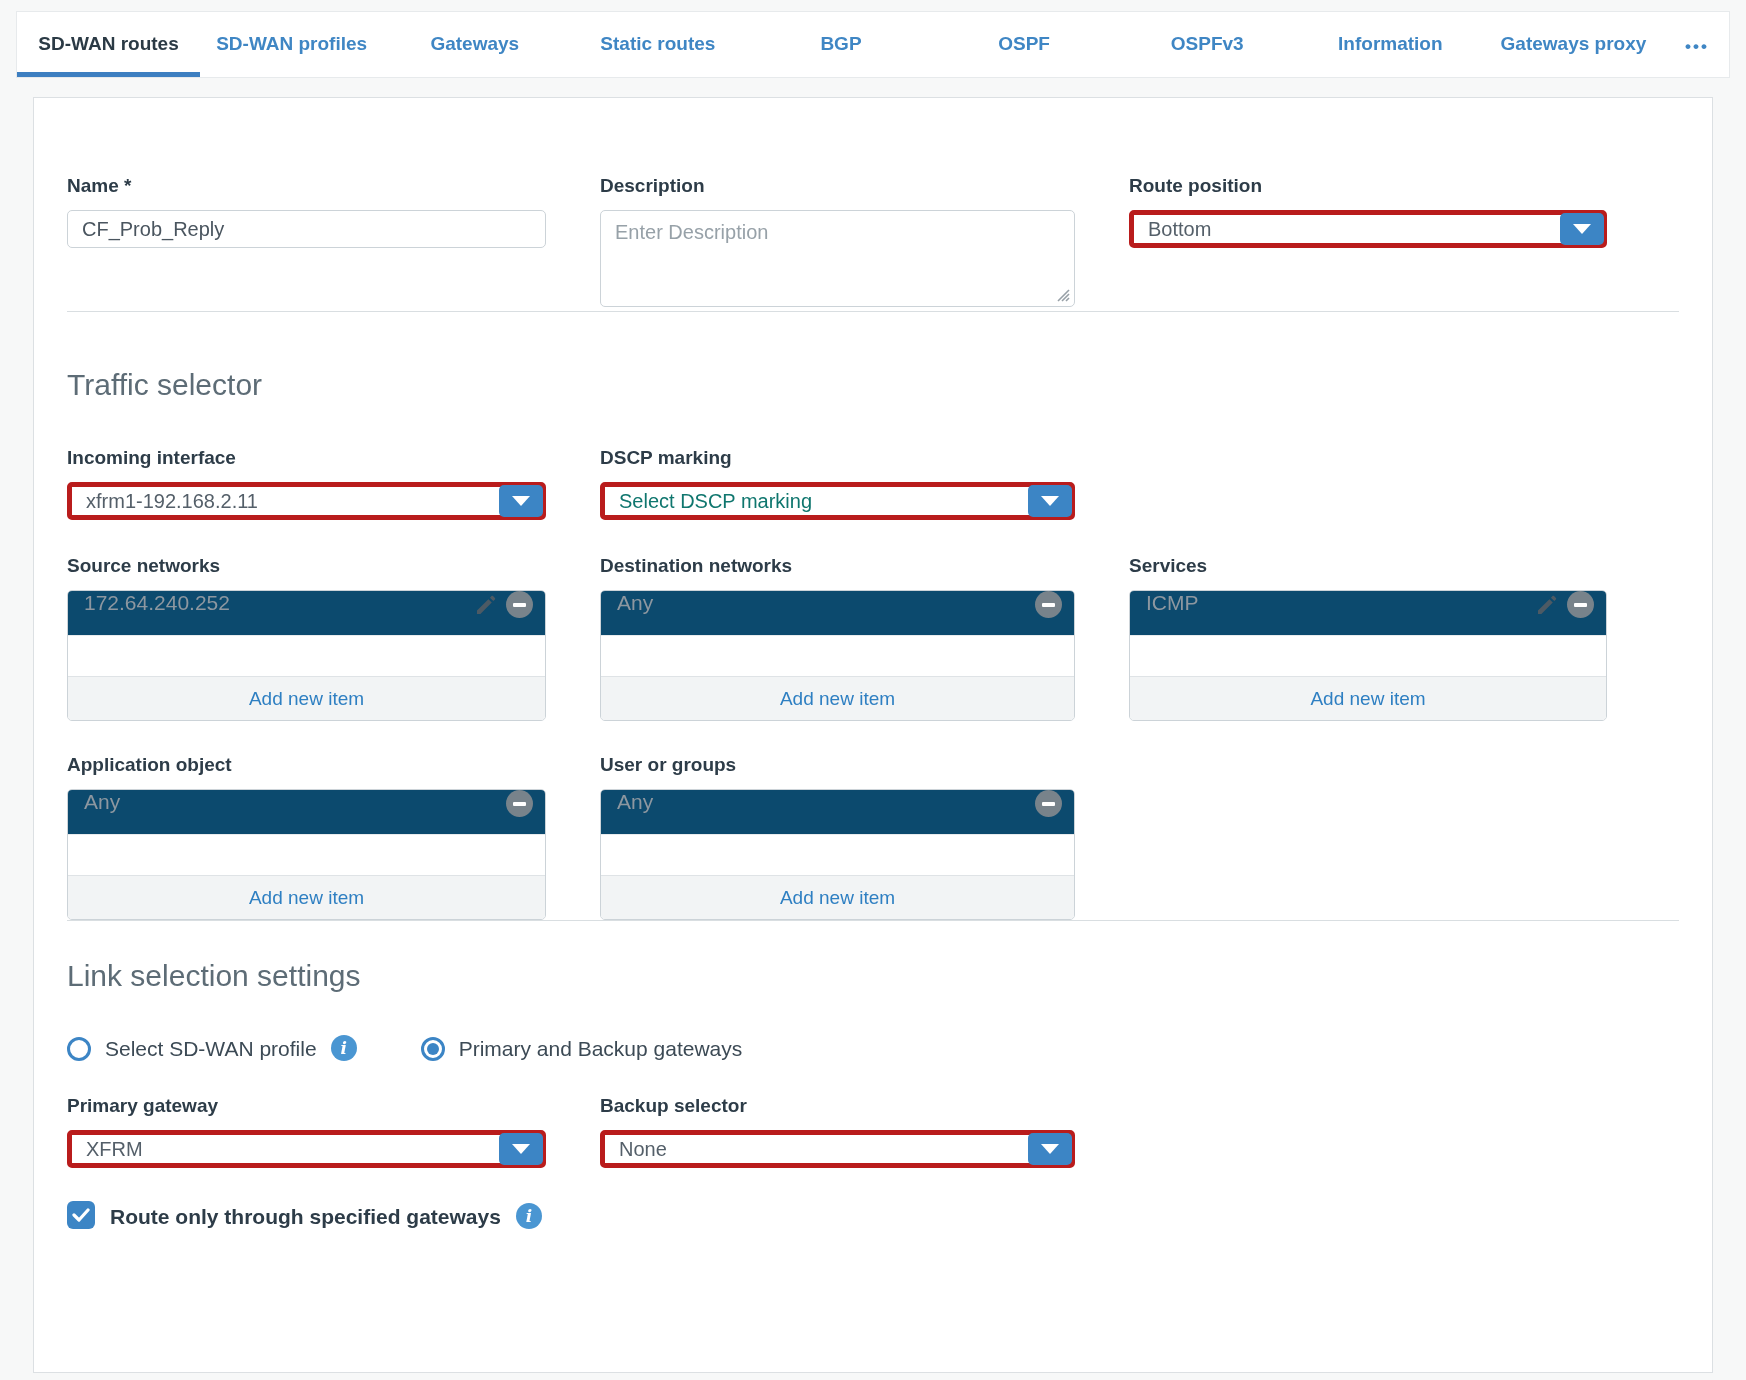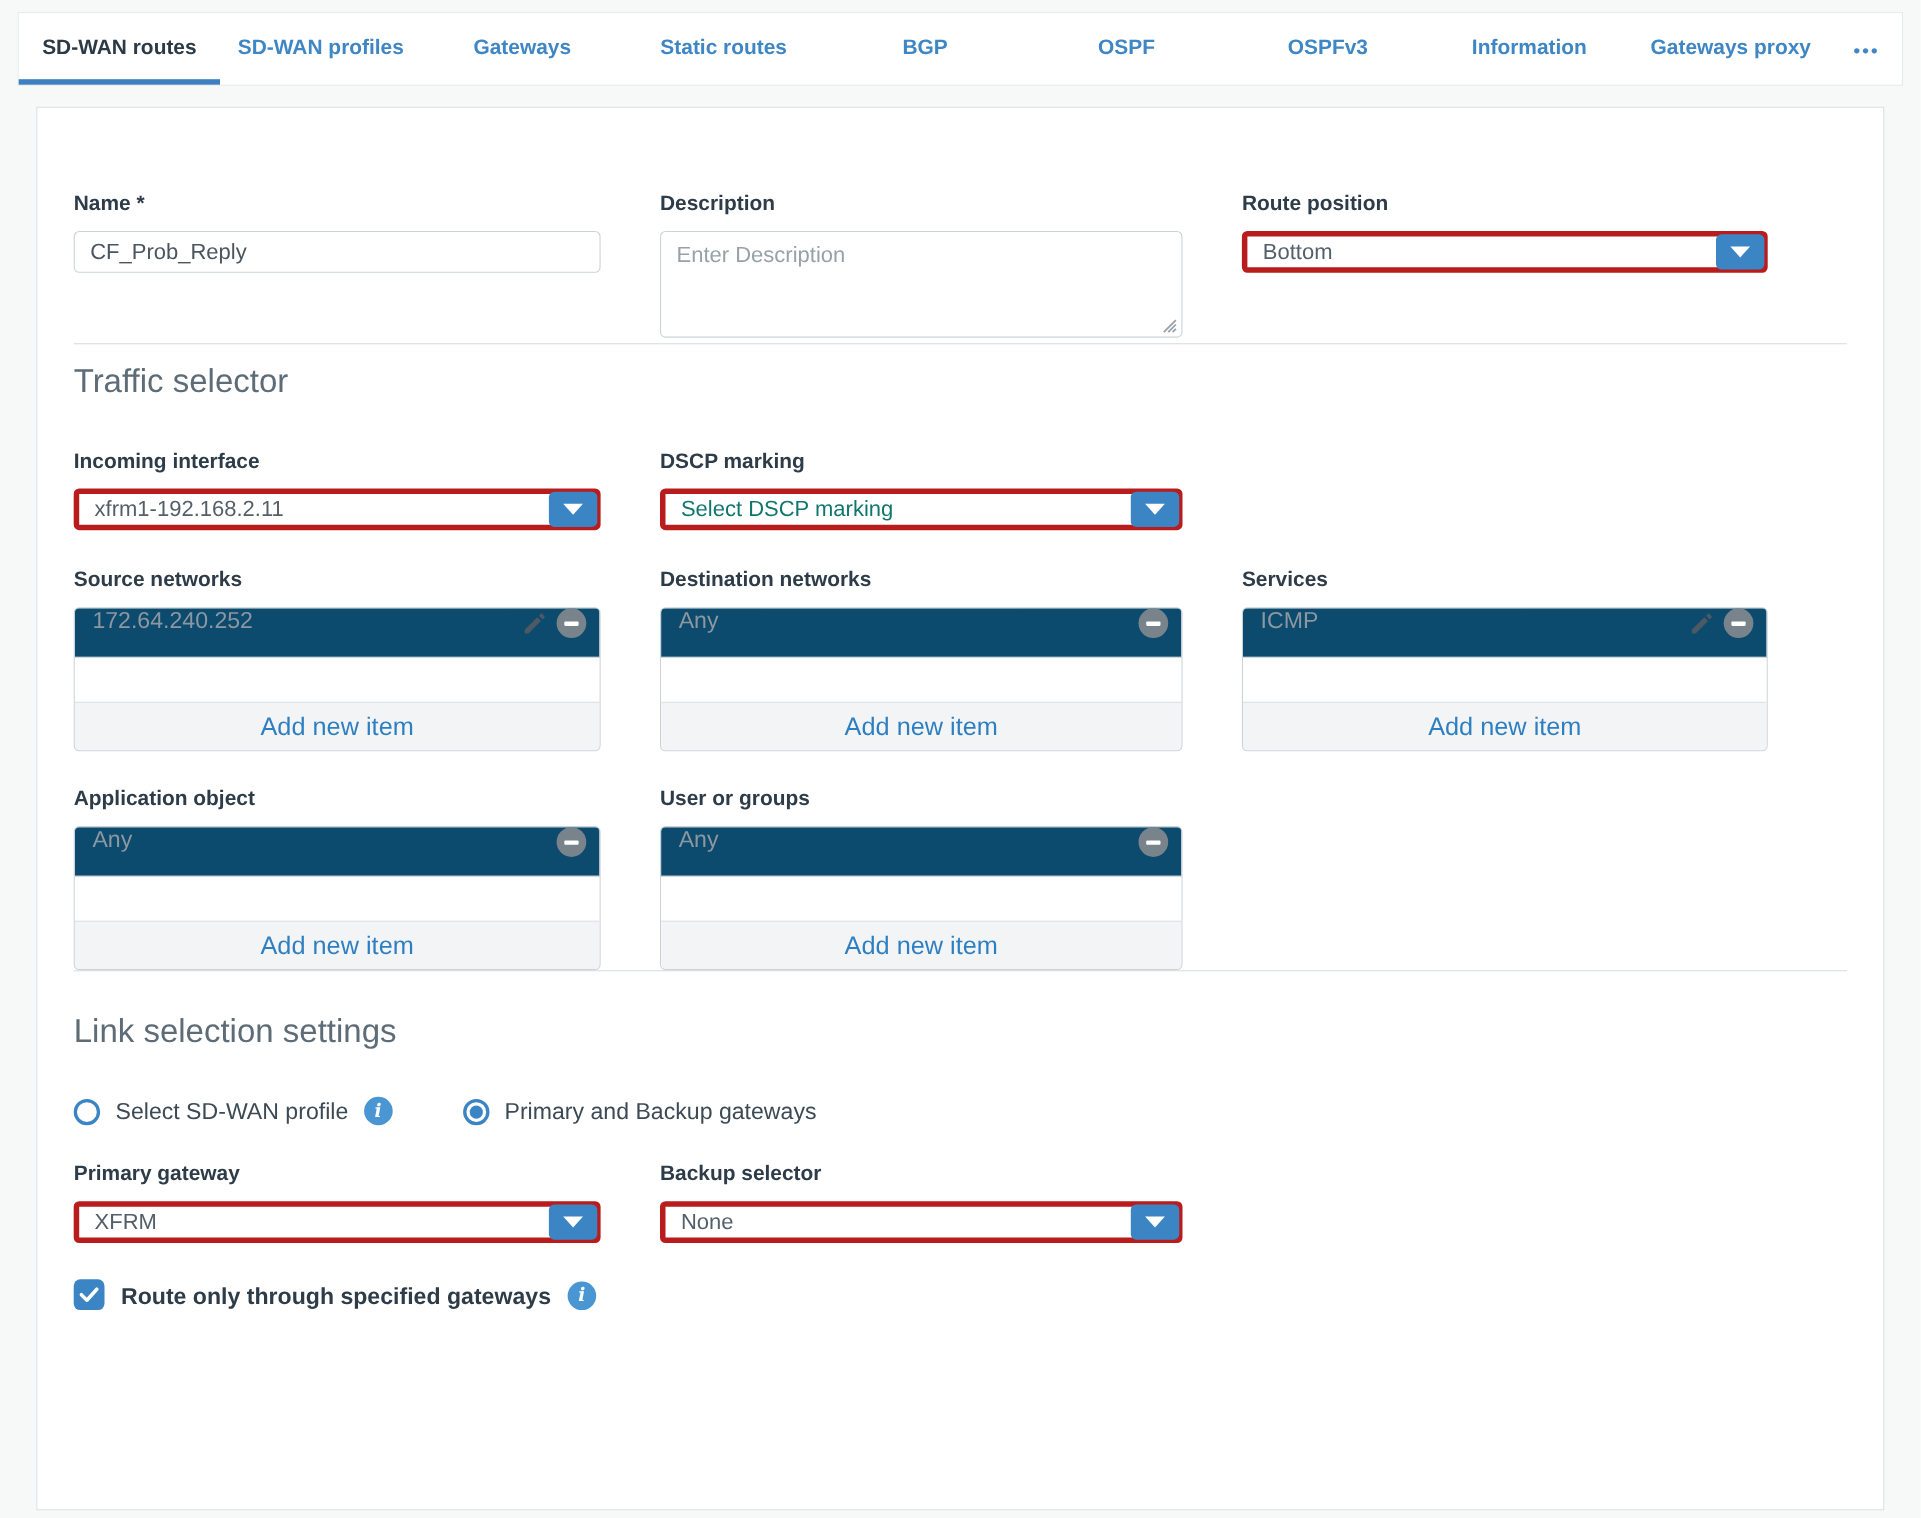--- a/index.html
+++ b/index.html
@@ -111,21 +111,21 @@
     display:flex; align-items:flex-start;
     padding:0 12px 0 16px;
     font-size:21px; color:#8d97a0;
   }
   .list-item .icons { margin-left:auto; display:flex; align-items:center; gap:8px; }
   .list-spacer { height:40px; background:#fff; }
   .list-add {
     height:44px; background:#f2f4f5;
     border-top:1px solid #dfe3e6;
     display:flex; align-items:center; justify-content:center;
-    font-size:23px; color:#2e7fc2; cursor:pointer;
+    font-size:19px; color:#2e7fc2; cursor:pointer;
   }
   .icon-btn { display:flex; align-items:center; justify-content:center; cursor:pointer; }
   .minus-circle {
     width:27px; height:27px; border-radius:50%;
     background:#78838b;
     display:flex; align-items:center; justify-content:center;
   }
   .minus-circle .bar { width:13px; height:4px; background:#ffffff; border-radius:1px; }
 
   
@@ -148,21 +148,21 @@
     width:26px; height:26px; border-radius:50%;
     background:#4a96d2; color:#ffffff;
     font-family:"DejaVu Serif", serif; font-style:italic; font-weight:700;
     font-size:17px; line-height:1;
     display:flex; align-items:center; justify-content:center;
     flex:0 0 auto; cursor:pointer;
   }
 
   
   .mt-sep1 { margin-top:48px; }
-  .mt-heading1 { margin-top:17px; }
+  .mt-heading1 { margin-top:56px; }
   .mt-ifrow { margin-top:44px; }
   .mt-listrow1 { margin-top:34px; }
   .mt-listrow2 { margin-top:32px; }
   .mt-sep2 { margin-top:52px; }
   .mt-heading2 { margin-top:38px; }
   .mt-radios { margin-top:42px; }
   .mt-gateways { margin-top:33px; }
   .mt-checkbox { margin-top:33px; }
 </style>
 </head>

